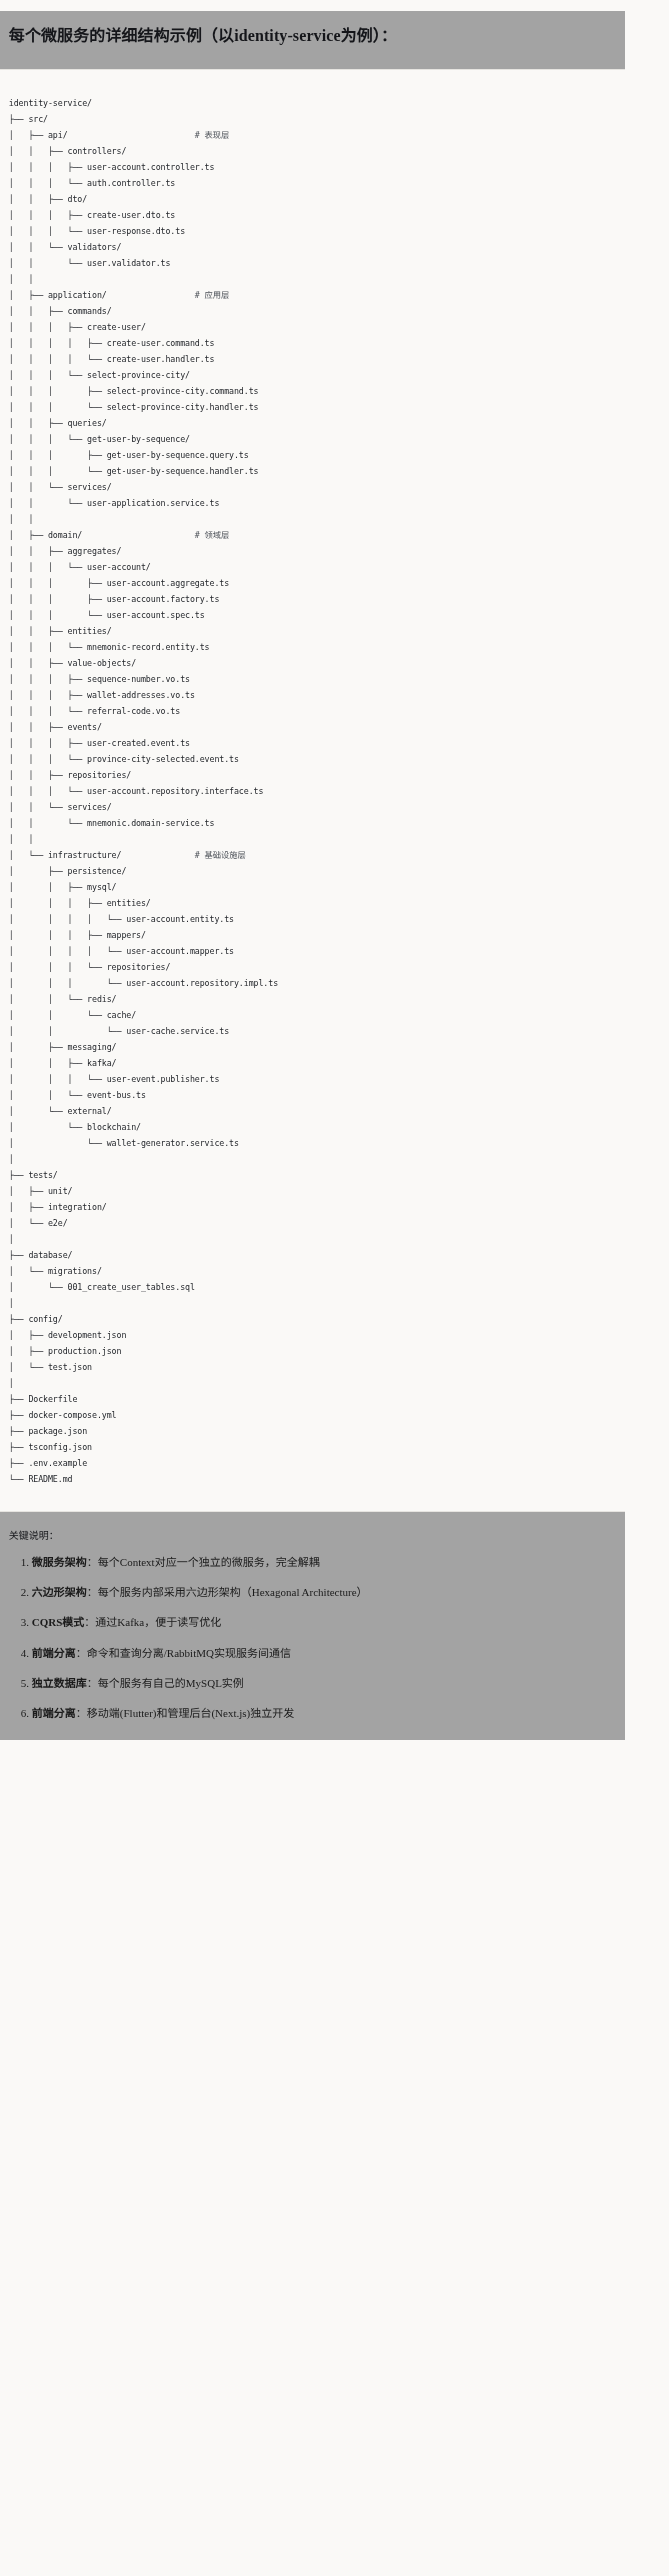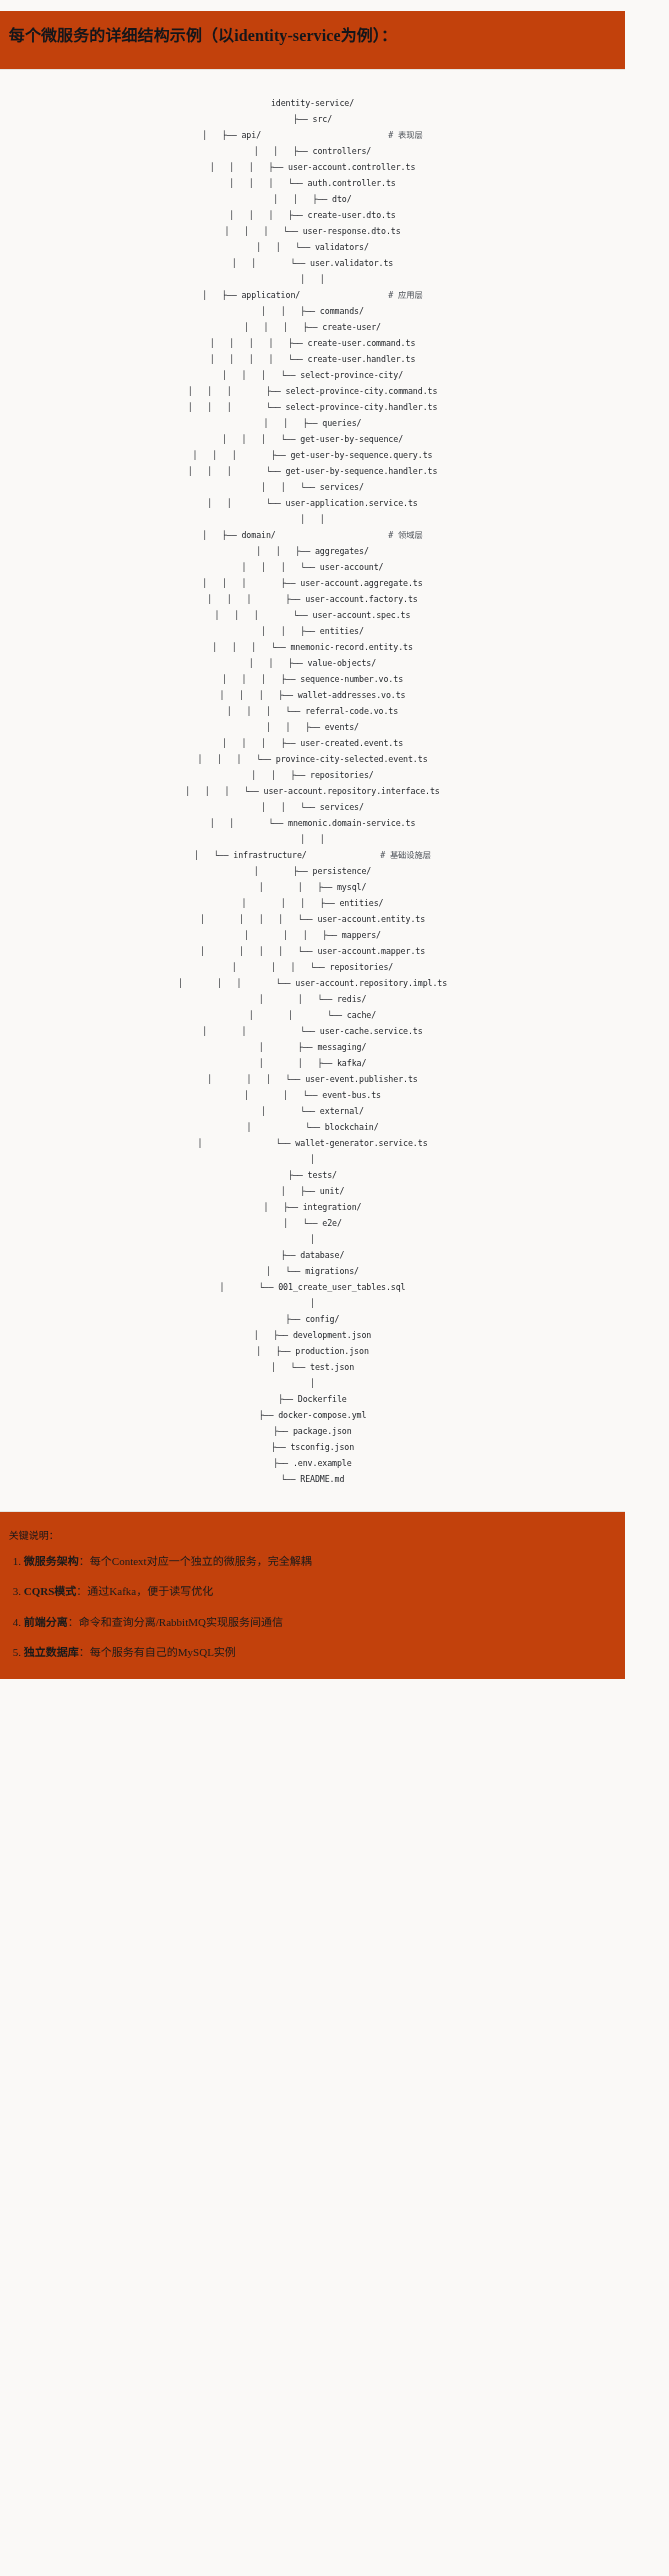--- a/index.html
+++ b/index.html
@@ -10,21 +10,21 @@
   }
   body {
     width: 669px;
     font-family: "Liberation Sans", sans-serif;
     color: #1b1b1b;
     -webkit-font-smoothing: antialiased;
   }
   .page {
     width: 625px;
     box-sizing: border-box;
-    background: #c2410c;
+    background: #a3a3a3;
     padding: 0;
   }
 
   
   .doc-heading {
     font-family: "Liberation Serif", serif;
     font-weight: bold;
     font-size: 16px;
     line-height: 1.35;
     color: #15161a;
@@ -37,21 +37,20 @@
     background: #e6e4e0;
     border: 0;
     margin: 0;
     width: 100%;
   }
 
   
   .tree-block {
     padding: 16.3px 8.8px 16.3px 8.8px;
     background: #faf9f7;
-    text-align: center;
   }
   .tree {
     font-family: "DejaVu Sans Mono", "Liberation Mono", monospace;
     font-size: 8.3px;
     line-height: 16px;
     white-space: pre;
     color: #23262b;
     letter-spacing: -0.1px;
   }
   .tree .row {
@@ -69,21 +68,21 @@
   }
   .notes-title {
     font-family: "Liberation Serif", serif;
     font-weight: normal;
     font-size: 10px;
     color: #15161a;
     margin: 0 0 11.3px 0;
   }
   .note-list {
     list-style: none;
-    margin: 4px;
+    margin: 12px;
     padding: 0;
   }
   .note-item {
     font-family: "Liberation Serif", serif;
     font-size: 11px;
     line-height: 1.5;
     color: #1b1b1b;
     margin: 0 0 13.8px 0;
   }
   .note-item .num {
@@ -119,21 +118,23 @@
   <div class="tree-block">
     <pre class="tree" id="tree-root"><span class="row"><span>identity-service/</span></span><span class="row"><span>├── src/</span></span><span class="row"><span>│   ├── api/</span><span>                          </span><span class="cmt"># 表现层</span></span><span class="row"><span>│   │   ├── controllers/</span></span><span class="row"><span>│   │   │   ├── user-account.controller.ts</span></span><span class="row"><span>│   │   │   └── auth.controller.ts</span></span><span class="row"><span>│   │   ├── dto/</span></span><span class="row"><span>│   │   │   ├── create-user.dto.ts</span></span><span class="row"><span>│   │   │   └── user-response.dto.ts</span></span><span class="row"><span>│   │   └── validators/</span></span><span class="row"><span>│   │       └── user.validator.ts</span></span><span class="row"><span>│   │</span></span><span class="row"><span>│   ├── application/</span><span>                  </span><span class="cmt"># 应用层</span></span><span class="row"><span>│   │   ├── commands/</span></span><span class="row"><span>│   │   │   ├── create-user/</span></span><span class="row"><span>│   │   │   │   ├── create-user.command.ts</span></span><span class="row"><span>│   │   │   │   └── create-user.handler.ts</span></span><span class="row"><span>│   │   │   └── select-province-city/</span></span><span class="row"><span>│   │   │       ├── select-province-city.command.ts</span></span><span class="row"><span>│   │   │       └── select-province-city.handler.ts</span></span><span class="row"><span>│   │   ├── queries/</span></span><span class="row"><span>│   │   │   └── get-user-by-sequence/</span></span><span class="row"><span>│   │   │       ├── get-user-by-sequence.query.ts</span></span><span class="row"><span>│   │   │       └── get-user-by-sequence.handler.ts</span></span><span class="row"><span>│   │   └── services/</span></span><span class="row"><span>│   │       └── user-application.service.ts</span></span><span class="row"><span>│   │</span></span><span class="row"><span>│   ├── domain/</span><span>                       </span><span class="cmt"># 领域层</span></span><span class="row"><span>│   │   ├── aggregates/</span></span><span class="row"><span>│   │   │   └── user-account/</span></span><span class="row"><span>│   │   │       ├── user-account.aggregate.ts</span></span><span class="row"><span>│   │   │       ├── user-account.factory.ts</span></span><span class="row"><span>│   │   │       └── user-account.spec.ts</span></span><span class="row"><span>│   │   ├── entities/</span></span><span class="row"><span>│   │   │   └── mnemonic-record.entity.ts</span></span><span class="row"><span>│   │   ├── value-objects/</span></span><span class="row"><span>│   │   │   ├── sequence-number.vo.ts</span></span><span class="row"><span>│   │   │   ├── wallet-addresses.vo.ts</span></span><span class="row"><span>│   │   │   └── referral-code.vo.ts</span></span><span class="row"><span>│   │   ├── events/</span></span><span class="row"><span>│   │   │   ├── user-created.event.ts</span></span><span class="row"><span>│   │   │   └── province-city-selected.event.ts</span></span><span class="row"><span>│   │   ├── repositories/</span></span><span class="row"><span>│   │   │   └── user-account.repository.interface.ts</span></span><span class="row"><span>│   │   └── services/</span></span><span class="row"><span>│   │       └── mnemonic.domain-service.ts</span></span><span class="row"><span>│   │</span></span><span class="row"><span>│   └── infrastructure/</span><span>               </span><span class="cmt"># 基础设施层</span></span><span class="row"><span>│       ├── persistence/</span></span><span class="row"><span>│       │   ├── mysql/</span></span><span class="row"><span>│       │   │   ├── entities/</span></span><span class="row"><span>│       │   │   │   └── user-account.entity.ts</span></span><span class="row"><span>│       │   │   ├── mappers/</span></span><span class="row"><span>│       │   │   │   └── user-account.mapper.ts</span></span><span class="row"><span>│       │   │   └── repositories/</span></span><span class="row"><span>│       │   │       └── user-account.repository.impl.ts</span></span><span class="row"><span>│       │   └── redis/</span></span><span class="row"><span>│       │       └── cache/</span></span><span class="row"><span>│       │           └── user-cache.service.ts</span></span><span class="row"><span>│       ├── messaging/</span></span><span class="row"><span>│       │   ├── kafka/</span></span><span class="row"><span>│       │   │   └── user-event.publisher.ts</span></span><span class="row"><span>│       │   └── event-bus.ts</span></span><span class="row"><span>│       └── external/</span></span><span class="row"><span>│           └── blockchain/</span></span><span class="row"><span>│               └── wallet-generator.service.ts</span></span><span class="row"><span>│</span></span><span class="row"><span>├── tests/</span></span><span class="row"><span>│   ├── unit/</span></span><span class="row"><span>│   ├── integration/</span></span><span class="row"><span>│   └── e2e/</span></span><span class="row"><span>│</span></span><span class="row"><span>├── database/</span></span><span class="row"><span>│   └── migrations/</span></span><span class="row"><span>│       └── 001_create_user_tables.sql</span></span><span class="row"><span>│</span></span><span class="row"><span>├── config/</span></span><span class="row"><span>│   ├── development.json</span></span><span class="row"><span>│   ├── production.json</span></span><span class="row"><span>│   └── test.json</span></span><span class="row"><span>│</span></span><span class="row"><span>├── Dockerfile</span></span><span class="row"><span>├── docker-compose.yml</span></span><span class="row"><span>├── package.json</span></span><span class="row"><span>├── tsconfig.json</span></span><span class="row"><span>├── .env.example</span></span><span class="row"><span>└── README.md</span></span></pre>
   </div>
 
   <hr class="rule">
 
   <div class="notes">
     <div class="notes-title">关键说明：</div>
     <ol class="note-list" id="notes-list">
         <li class="note-item"><span class="num">1. </span><span class="term">微服务架构</span><span class="sep">：</span><span class="desc">每个Context对应一个独立的微服务，完全解耦</span></li>
+        <li class="note-item"><span class="num">2. </span><span class="term">六边形架构</span><span class="sep">：</span><span class="desc">每个服务内部采用六边形架构（Hexagonal Architecture）</span></li>
         <li class="note-item"><span class="num">3. </span><span class="term">CQRS模式</span><span class="sep">：</span><span class="desc">通过Kafka，便于读写优化</span></li>
         <li class="note-item"><span class="num">4. </span><span class="term">前端分离</span><span class="sep">：</span><span class="desc">命令和查询分离/RabbitMQ实现服务间通信</span></li>
         <li class="note-item"><span class="num">5. </span><span class="term">独立数据库</span><span class="sep">：</span><span class="desc">每个服务有自己的MySQL实例</span></li>
+        <li class="note-item"><span class="num">6. </span><span class="term">前端分离</span><span class="sep">：</span><span class="desc">移动端(Flutter)和管理后台(Next.js)独立开发</span></li>
       </ol>
   </div>
 
 
 </div>
 
 
 </body></html>

